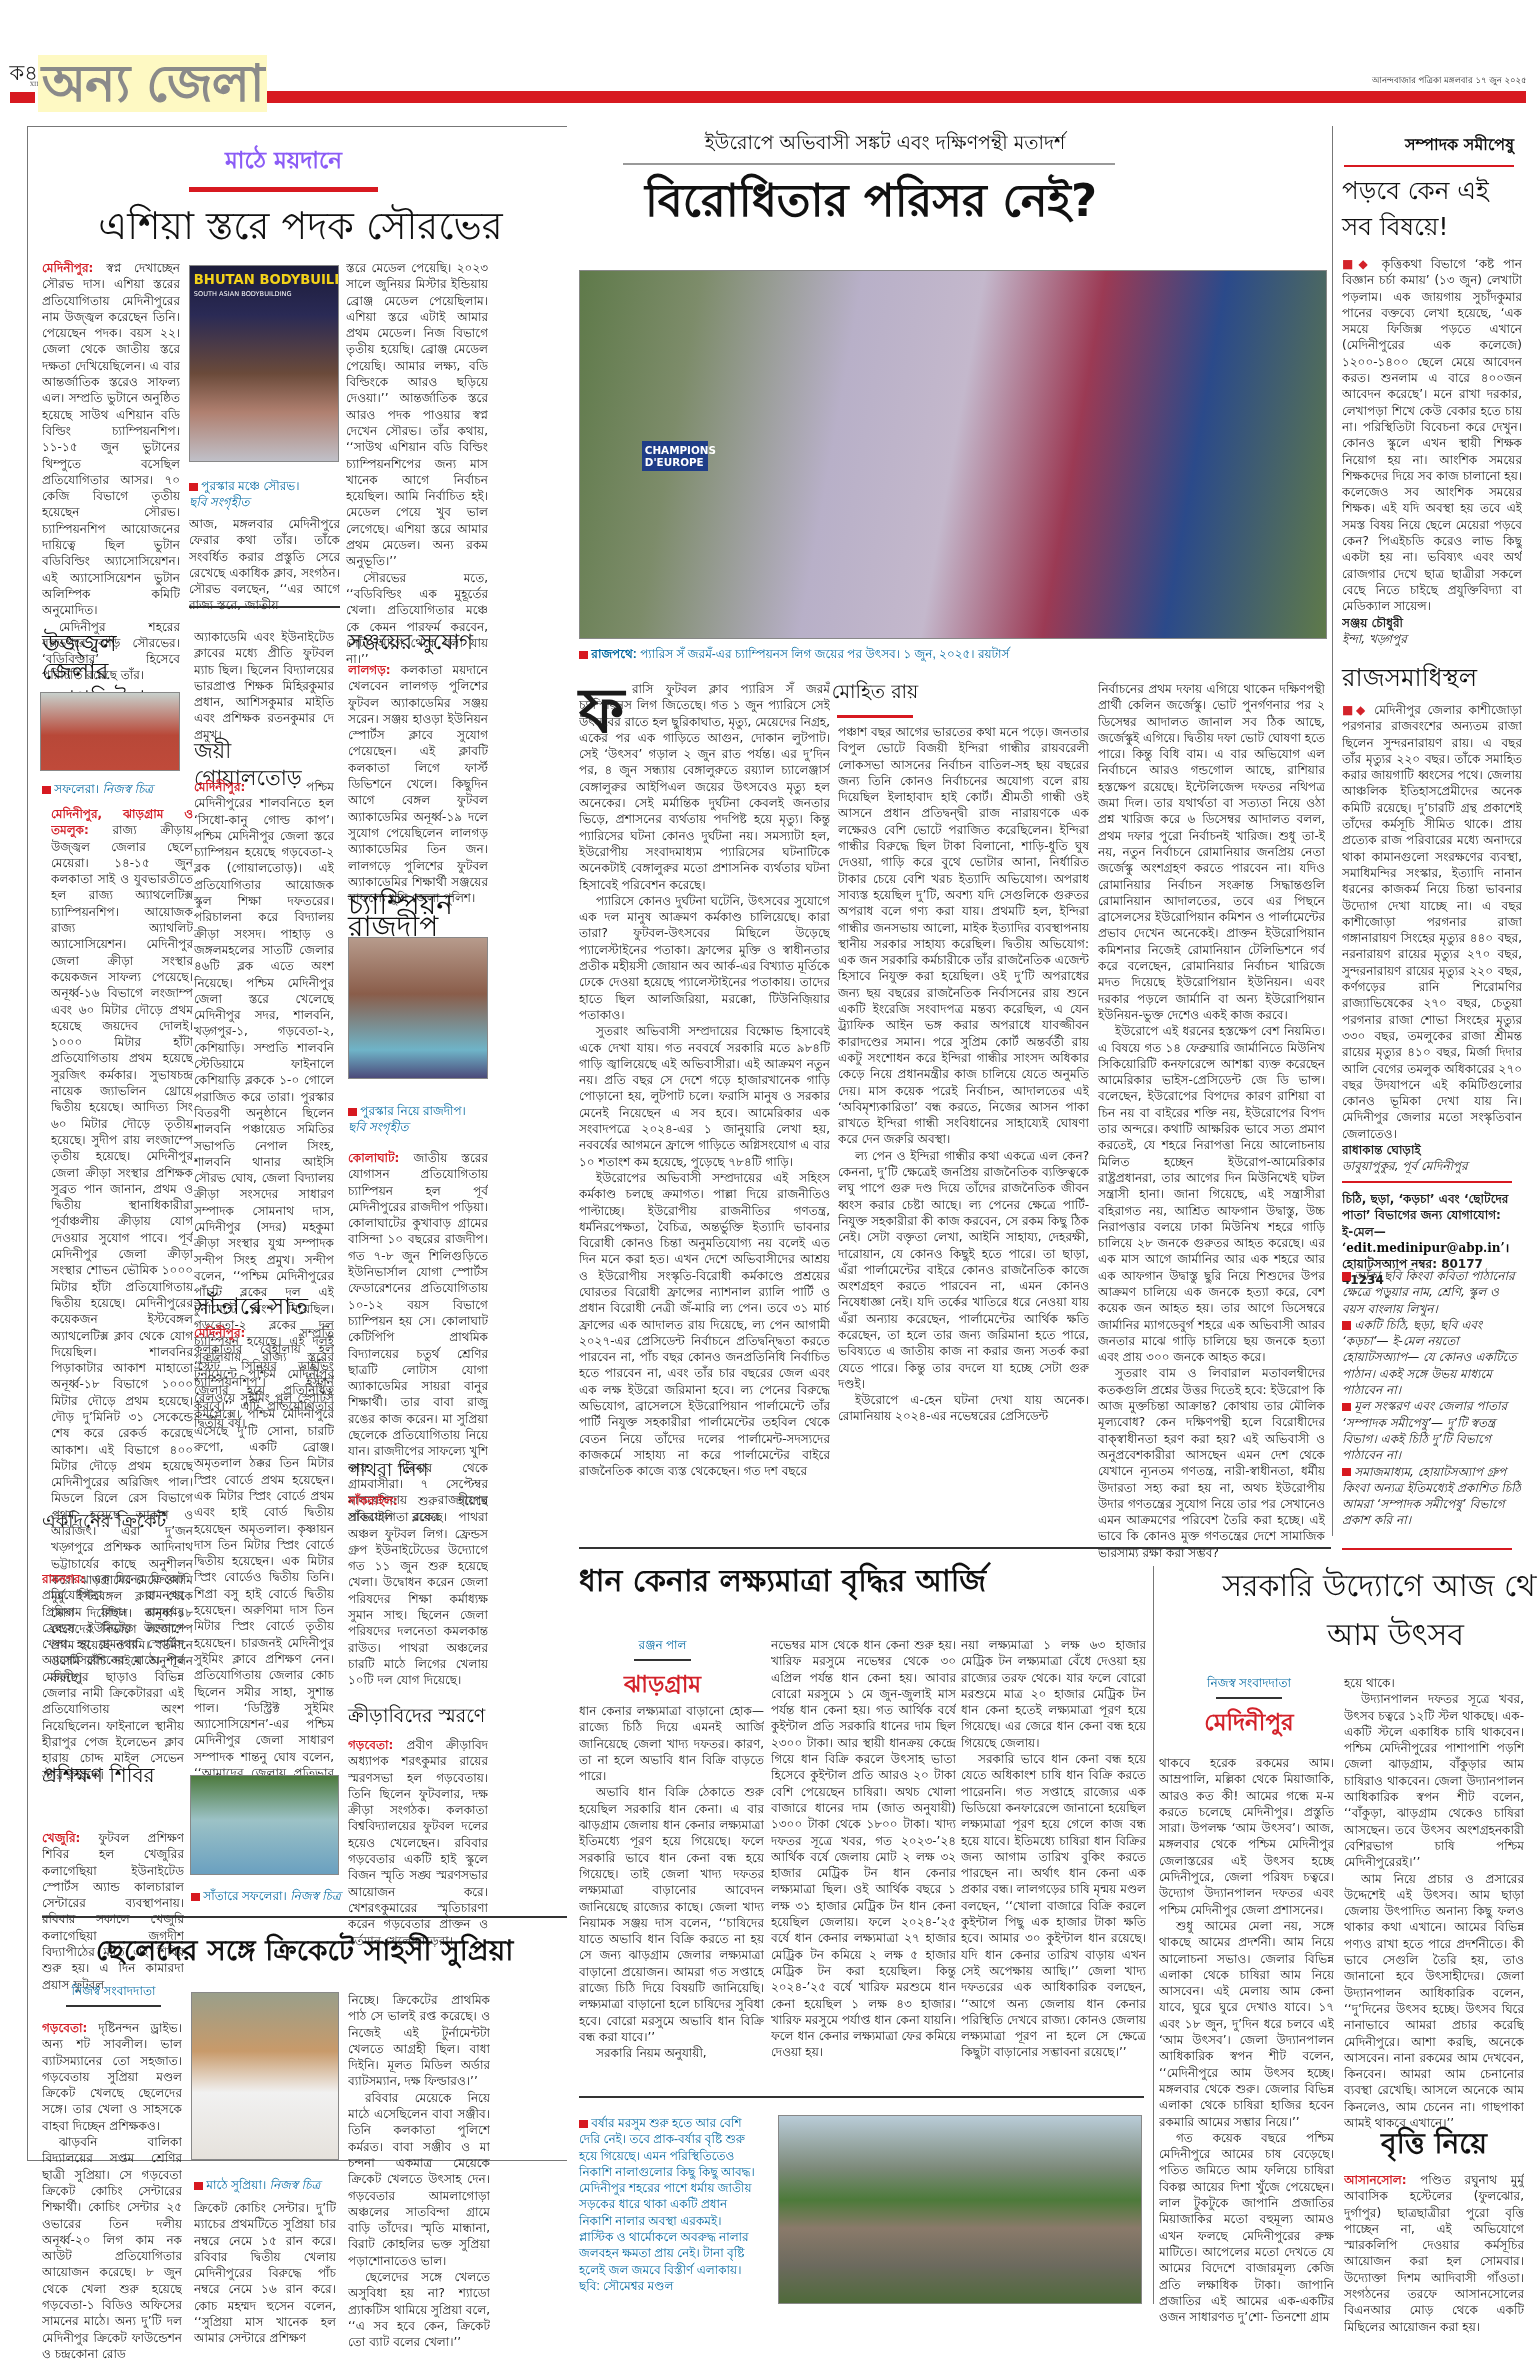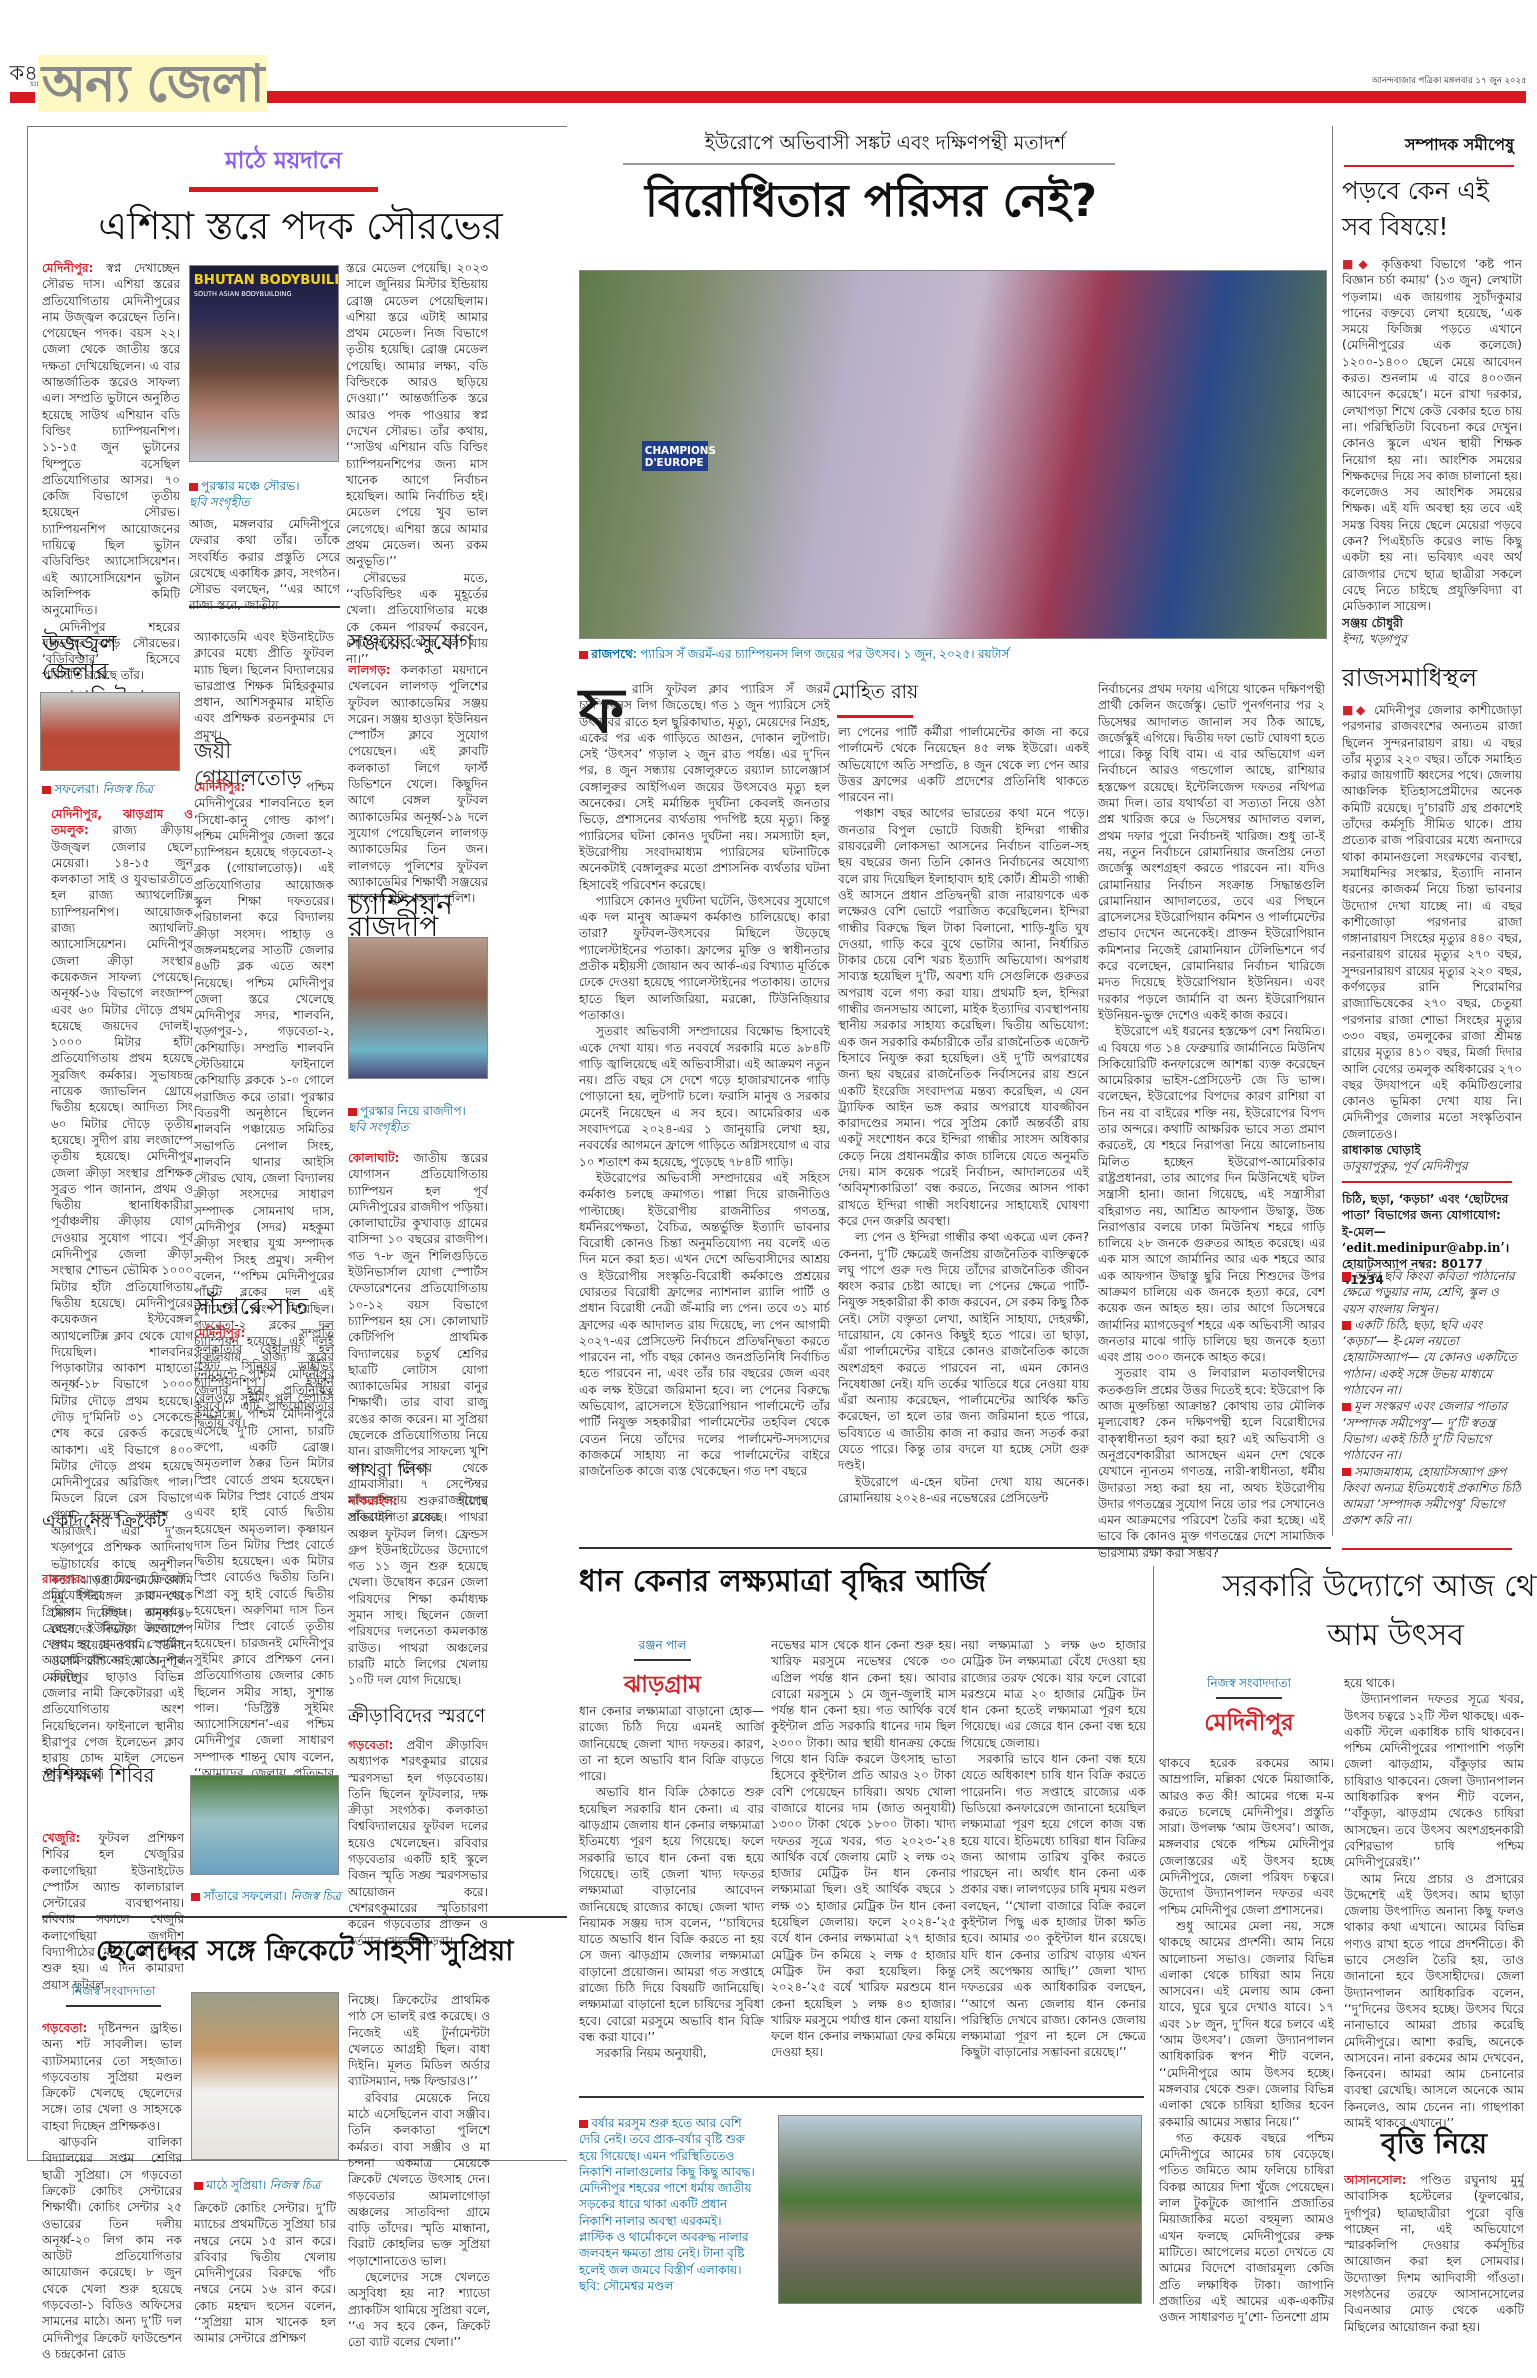--- a/index.html
+++ b/index.html
@@ -156,21 +156,20 @@
   <p style="text-indent:53px">রাসি ফুটবল ক্লাব প্যারিস সঁ জরমঁ চ্যাম্পিয়নস লিগ জিতেছে। গত ১ জুন প্যারিসে সেই উৎসবের রাতে হল ছুরিকাঘাত, মৃত্যু, মেয়েদের নিগ্রহ, একের পর এক গাড়িতে আগুন, দোকান লুটপাট। সেই ‘উৎসব’ গড়াল ২ জুন রাত পর্যন্ত। এর দু’দিন পর, ৪ জুন সন্ধ্যায় বেঙ্গালুরুতে রয়্যাল চ্যালেঞ্জার্স বেঙ্গালুরুর আইপিএল জয়ের উৎসবেও মৃত্যু হল অনেকের। সেই মর্মান্তিক দুর্ঘটনা কেবলই জনতার ভিড়ে, প্রশাসনের ব্যর্থতায় পদপিষ্ট হয়ে মৃত্যু। কিন্তু প্যারিসের ঘটনা কোনও দুর্ঘটনা নয়। সমস্যাটা হল, ইউরোপীয় সংবাদমাধ্যম প্যারিসের ঘটনাটিকে অনেকটাই বেঙ্গালুরুর মতো প্রশাসনিক ব্যর্থতার ঘটনা হিসাবেই পরিবেশন করেছে।</p>
   <p>প্যারিসে কোনও দুর্ঘটনা ঘটেনি, উৎসবের সুযোগে এক দল মানুষ আক্রমণ কর্মকাণ্ড চালিয়েছে। কারা তারা? ফুটবল-উৎসবের মিছিলে উড়েছে প্যালেস্টাইনের পতাকা। ফ্রান্সের মুক্তি ও স্বাধীনতার প্রতীক মহীয়সী জোয়ান অব আর্ক-এর বিখ্যাত মূর্তিকে ঢেকে দেওয়া হয়েছে প্যালেস্টাইনের পতাকায়। তাদের হাতে ছিল আলজিরিয়া, মরক্কো, টিউনিজ়িয়ার পতাকাও।</p>
   <p>সুতরাং অভিবাসী সম্প্রদায়ের বিক্ষোভ হিসাবেই একে দেখা যায়। গত নববর্ষে সরকারি মতে ৯৮৪টি গাড়ি জ্বালিয়েছে এই অভিবাসীরা। এই আক্রমণ নতুন নয়। প্রতি বছর সে দেশে গড়ে হাজারখানেক গাড়ি পোড়ানো হয়, লুটপাট চলে। ফরাসি মানুষ ও সরকার মেনেই নিয়েছেন এ সব হবে। আমেরিকার এক সংবাদপত্রে ২০২৪-এর ১ জানুয়ারি লেখা হয়, নববর্ষের আগমনে ফ্রান্সে গাড়িতে অগ্নিসংযোগ এ বার ১০ শতাংশ কম হয়েছে, পুড়েছে ৭৮৪টি গাড়ি।</p>
   <p>ইউরোপের অভিবাসী সম্প্রদায়ের এই সহিংস কর্মকাণ্ড চলছে ক্রমাগত। পাল্লা দিয়ে রাজনীতিও পাল্টাচ্ছে। ইউরোপীয় রাজনীতির গণতন্ত্র, ধর্মনিরপেক্ষতা, বৈচিত্র, অন্তর্ভুক্তি ইত্যাদি ভাবনার বিরোধী কোনও চিন্তা অনুমতিযোগ্য নয় বলেই এত দিন মনে করা হত। এখন দেশে অভিবাসীদের আশ্রয় ও ইউরোপীয় সংস্কৃতি-বিরোধী কর্মকাণ্ডে প্রশ্রয়ের ঘোরতর বিরোধী ফ্রান্সের ন্যাশনাল র‍্যালি পার্টি ও প্রধান বিরোধী নেত্রী জঁ-মারি ল্য পেন। তবে ৩১ মার্চ ফ্রান্সের এক আদালত রায় দিয়েছে, ল্য পেন আগামী ২০২৭-এর প্রেসিডেন্ট নির্বাচনে প্রতিদ্বন্দ্বিতা করতে পারবেন না, পাঁচ বছর কোনও জনপ্রতিনিধি নির্বাচিত হতে পারবেন না, এবং তাঁর চার বছরের জেল এবং এক লক্ষ ইউরো জরিমানা হবে। ল্য পেনের বিরুদ্ধে অভিযোগ, ব্রাসেলসে ইউরোপিয়ান পার্লামেন্টে তাঁর পার্টি নিযুক্ত সহকারীরা পার্লামেন্টের তহবিল থেকে বেতন নিয়ে তাঁদের দলের পার্লামেন্ট-সদস্যদের কাজকর্মে সাহায্য না করে পার্লামেন্টের বাইরে রাজনৈতিক কাজে ব্যস্ত থেকেছেন। গত দশ বছরে</p>
 </div>
 <div class="abs" data-name="feature-author" style="left:785px;top:677px;width:180px;text-align:center">
   <div class="hl" data-name="author-name" style="font-size:19px">মোহিত রায়</div>
   <div class="red-bar" data-name="author-rule" style="height:3.8px;width:76px;margin:5.7px auto 0"></div>
 </div>
 <div class="abs txt" data-name="feature-col2" style="left: 838px; top: 724px; width: 251px; overflow: hidden;">
-  <p>ল্য পেনের পার্টি কর্মীরা পার্লামেন্টের কাজ না করে পার্লামেন্ট থেকে নিয়েছেন ৪৫ লক্ষ ইউরো। একই অভিযোগে অতি সম্প্রতি, ৪ জুন থেকে ল্য পেন আর উত্তর ফ্রান্সের একটি প্রদেশের প্রতিনিধি থাকতে পারবেন না।</p>
   <p>পঞ্চাশ বছর আগের ভারতের কথা মনে পড়ে। জনতার বিপুল ভোটে বিজয়ী ইন্দিরা গান্ধীর রায়বরেলী লোকসভা আসনের নির্বাচন বাতিল-সহ ছয় বছরের জন্য তিনি কোনও নির্বাচনের অযোগ্য বলে রায় দিয়েছিল ইলাহাবাদ হাই কোর্ট। শ্রীমতী গান্ধী ওই আসনে প্রধান প্রতিদ্বন্দ্বী রাজ নারায়ণকে এক লক্ষেরও বেশি ভোটে পরাজিত করেছিলেন। ইন্দিরা গান্ধীর বিরুদ্ধে ছিল টাকা বিলানো, শাড়ি-ধুতি ঘুষ দেওয়া, গাড়ি করে বুথে ভোটার আনা, নির্ধারিত টাকার চেয়ে বেশি খরচ ইত্যাদি অভিযোগ। অপরাধ সাব্যস্ত হয়েছিল দু’টি, অবশ্য যদি সেগুলিকে গুরুতর অপরাধ বলে গণ্য করা যায়। প্রথমটি হল, ইন্দিরা গান্ধীর জনসভায় আলো, মাইক ইত্যাদির ব্যবস্থাপনায় স্থানীয় সরকার সাহায্য করেছিল। দ্বিতীয় অভিযোগ: এক জন সরকারি কর্মচারীকে তাঁর রাজনৈতিক এজেন্ট হিসাবে নিযুক্ত করা হয়েছিল। ওই দু’টি অপরাধের জন্য ছয় বছরের রাজনৈতিক নির্বাসনের রায় শুনে একটি ইংরেজি সংবাদপত্র মন্তব্য করেছিল, এ যেন ট্র্যাফিক আইন ভঙ্গ করার অপরাধে যাবজ্জীবন কারাদণ্ডের সমান। পরে সুপ্রিম কোর্ট অন্তর্বর্তী রায় একটু সংশোধন করে ইন্দিরা গান্ধীর সাংসদ অধিকার কেড়ে নিয়ে প্রধানমন্ত্রীর কাজ চালিয়ে যেতে অনুমতি দেয়। মাস কয়েক পরেই নির্বাচন, আদালতের এই ‘অবিমৃশ্যকারিতা’ বন্ধ করতে, নিজের আসন পাকা রাখতে ইন্দিরা গান্ধী সংবিধানের সাহায্যেই ঘোষণা করে দেন জরুরি অবস্থা।</p>
   <p>ল্য পেন ও ইন্দিরা গান্ধীর কথা একত্রে এল কেন? কেননা, দু’টি ক্ষেত্রেই জনপ্রিয় রাজনৈতিক ব্যক্তিত্বকে লঘু পাপে গুরু দণ্ড দিয়ে তাঁদের রাজনৈতিক জীবন ধ্বংস করার চেষ্টা আছে। ল্য পেনের ক্ষেত্রে পার্টি-নিযুক্ত সহকারীরা কী কাজ করবেন, সে রকম কিছু ঠিক নেই। সেটা বক্তৃতা লেখা, আইনি সাহায্য, দেহরক্ষী, দারোয়ান, যে কোনও কিছুই হতে পারে। তা ছাড়া, এঁরা পার্লামেন্টের বাইরে কোনও রাজনৈতিক কাজে অংশগ্রহণ করতে পারবেন না, এমন কোনও নিষেধাজ্ঞা নেই। যদি তর্কের খাতিরে ধরে নেওয়া যায় এঁরা অন্যায় করেছেন, পার্লামেন্টের আর্থিক ক্ষতি করেছেন, তা হলে তার জন্য জরিমানা হতে পারে, ভবিষ্যতে এ জাতীয় কাজ না করার জন্য সতর্ক করা যেতে পারে। কিন্তু তার বদলে যা হচ্ছে সেটা গুরু দণ্ডই।</p>
   <p>ইউরোপে এ-হেন ঘটনা দেখা যায় অনেক। রোমানিয়ায় ২০২৪-এর নভেম্বরের প্রেসিডেন্ট</p>
 </div>
 <div class="abs txt" data-name="feature-col3" style="left: 1098px; top: 681px; width: 227px; overflow: hidden;">
   <p>নির্বাচনের প্রথম দফায় এগিয়ে থাকেন দক্ষিণপন্থী প্রার্থী কেলিন জর্জেস্কু। ভোট পুনর্গণনার পর ২ ডিসেম্বর আদালত জানাল সব ঠিক আছে, জর্জেস্কুই এগিয়ে। দ্বিতীয় দফা ভোট ঘোষণা হতে পারে। কিন্তু বিধি বাম। এ বার অভিযোগ এল নির্বাচনে আরও গন্ডগোল আছে, রাশিয়ার হস্তক্ষেপ রয়েছে। ইন্টেলিজেন্স দফতর নথিপত্র জমা দিল। তার যথার্থতা বা সত্যতা নিয়ে ওঠা প্রশ্ন খারিজ করে ৬ ডিসেম্বর আদালত বলল, প্রথম দফার পুরো নির্বাচনই খারিজ। শুধু তা-ই নয়, নতুন নির্বাচনে রোমানিয়ার জনপ্রিয় নেতা জর্জেস্কু অংশগ্রহণ করতে পারবেন না। যদিও রোমানিয়ার নির্বাচন সংক্রান্ত সিদ্ধান্তগুলি রোমানিয়ান আদালতের, তবে এর পিছনে ব্রাসেলসের ইউরোপিয়ান কমিশন ও পার্লামেন্টের প্রভাব দেখেন অনেকেই। প্রাক্তন ইউরোপিয়ান কমিশনার নিজেই রোমানিয়ান টেলিভিশনে গর্ব করে বলেছেন, রোমানিয়ার নির্বাচন খারিজে মদত দিয়েছে ইউরোপিয়ান ইউনিয়ন। এবং দরকার পড়লে জার্মানি বা অন্য ইউরোপিয়ান ইউনিয়ন-ভুক্ত দেশেও একই কাজ করবে।</p>
   <p>ইউরোপে এই ধরনের হস্তক্ষেপ বেশ নিয়মিত। এ বিষয়ে গত ১৪ ফেব্রুয়ারি জার্মানিতে মিউনিখ সিকিয়োরিটি কনফারেন্সে আশঙ্কা ব্যক্ত করেছেন আমেরিকার ভাইস-প্রেসিডেন্ট জে ডি ভান্স। বলেছেন, ইউরোপের বিপদের কারণ রাশিয়া বা চিন নয় বা বাইরের শক্তি নয়, ইউরোপের বিপদ তার অন্দরে। কথাটি আক্ষরিক ভাবে সত্য প্রমাণ করতেই, যে শহরে নিরাপত্তা নিয়ে আলোচনায় মিলিত হচ্ছেন ইউরোপ-আমেরিকার রাষ্ট্রপ্রধানরা, তার আগের দিন মিউনিখেই ঘটল সন্ত্রাসী হানা। জানা গিয়েছে, এই সন্ত্রাসীরা বহিরাগত নয়, আশ্রিত আফগান উদ্বাস্তু, উচ্চ নিরাপত্তার বলয়ে ঢাকা মিউনিখ শহরে গাড়ি চালিয়ে ২৮ জনকে গুরুতর আহত করেছে। এর এক মাস আগে জার্মানির আর এক শহরে আর এক আফগান উদ্বাস্তু ছুরি নিয়ে শিশুদের উপর আক্রমণ চালিয়ে এক জনকে হত্যা করে, বেশ কয়েক জন আহত হয়। তার আগে ডিসেম্বরে জার্মানির ম্যাগডেবুর্গ শহরে এক অভিবাসী আরব জনতার মাঝে গাড়ি চালিয়ে ছয় জনকে হত্যা এবং প্রায় ৩০০ জনকে আহত করে।</p>
   <p>সুতরাং বাম ও লিবারাল মতাবলম্বীদের কতকগুলি প্রশ্নের উত্তর দিতেই হবে: ইউরোপ কি আজ মুক্তচিন্তা আক্রান্ত? কোথায় তার মৌলিক মূল্যবোধ? কেন দক্ষিণপন্থী হলে বিরোধীদের বাক্‌স্বাধীনতা হরণ করা হয়? এই অভিবাসী ও অনুপ্রবেশকারীরা আসছেন এমন দেশ থেকে যেখানে ন্যূনতম গণতন্ত্র, নারী-স্বাধীনতা, ধর্মীয় উদারতা সহ্য করা হয় না, অথচ ইউরোপীয় উদার গণতন্ত্রের সুযোগ নিয়ে তার পর সেখানেও এমন আক্রমণের পরিবেশ তৈরি করা হচ্ছে। এই ভাবে কি কোনও মুক্ত গণতন্ত্রের দেশে সামাজিক ভারসাম্য রক্ষা করা সম্ভব?</p>
 </div>
 

